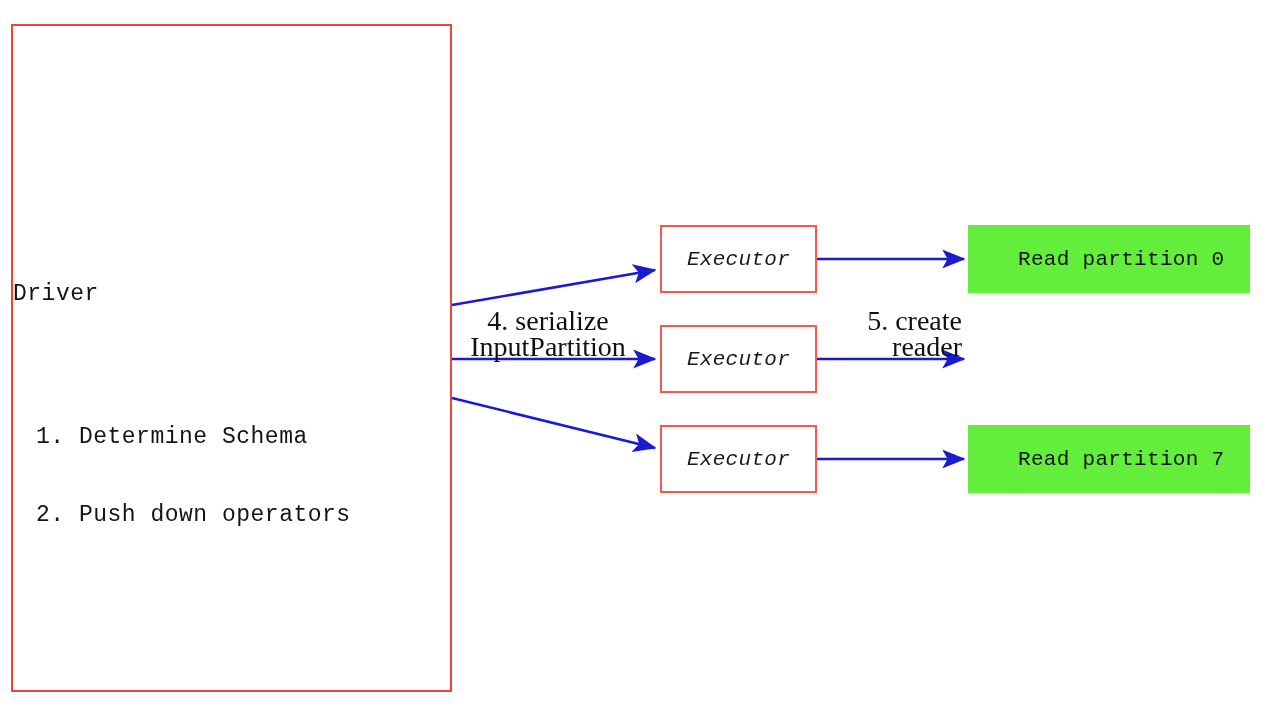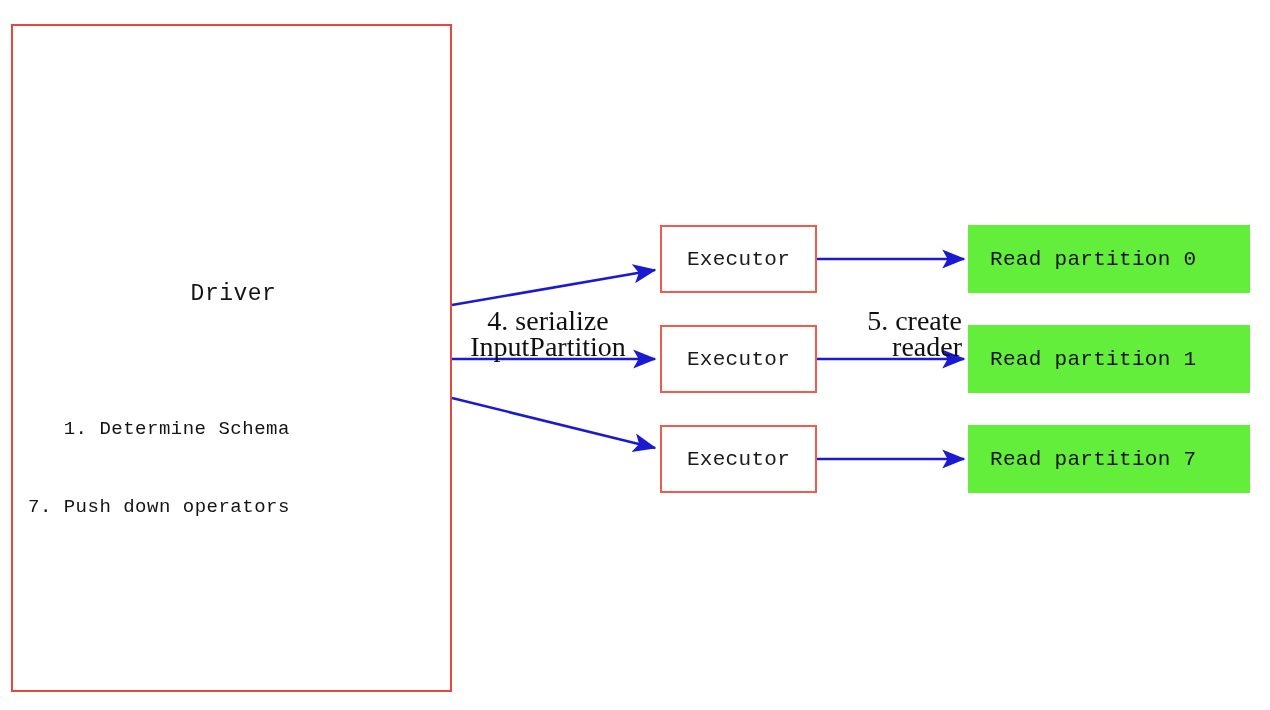--- a/index.html
+++ b/index.html
@@ -33,64 +33,64 @@
     width: 441px;
     height: 668px;
     border: 2px solid #e8483a;
     background: #ffffff;
   }
   .driver-title {
     position: absolute;
     left: 0;
     top: 255px;
     width: 441px;
-    text-align: center;
     font-family: "Liberation Mono", "DejaVu Sans Mono", monospace;
     font-size: 23px;
     color: #141414;
     letter-spacing: 0.5px;
   }
   .driver-list {
     position: absolute;
     left: 15px;
     top: 338px;
-    margin: 0;
+    margin: 8px;
     padding: 0;
     list-style: none;
     font-family: "Liberation Mono", "DejaVu Sans Mono", monospace;
-    font-size: 19px;
+    font-size: 23px;
     line-height: 26px;
     color: #141414;
     letter-spacing: 0.5px;
     white-space: pre;
-    text-align: right;
   }
   .exec-box {
     border: 2px solid #ef5b4c;
     background: #ffffff;
     left: 660px;
     width: 157px;
     height: 68px;
     display: flex;
     align-items: center;
     justify-content: center;
   }
   .exec-label {
     font-family: "Liberation Mono", "DejaVu Sans Mono", monospace;
     font-size: 21px;
     color: #1a1a1a;
     letter-spacing: 0.3px;
+    font-style: italic;
   }
   .green-box {
     left: 968px;
     width: 282px;
     height: 68px;
     background: #63ee3c;
     display: flex;
     align-items: center;
+    padding-left: 28px;
   }
   .green-label {
     font-family: "Liberation Mono", "DejaVu Sans Mono", monospace;
     font-size: 21px;
     color: #111111;
     padding-left: 22px;
     letter-spacing: 0.3px;
   }
   .row1 { top: 225px; }
   .row2 { top: 325px; }
@@ -119,39 +119,36 @@
 </style>
 </head>
 <body>
 
 <div id="canvas">
 
   <div class="box driver-box">
     <div class="driver-title">Driver</div>
     <ul class="driver-list">
       <li>1. Determine Schema</li>
-      <li>7. Push down operators</li>
+      <li>2. Push down operators</li>
     </ul>
   </div>
 
   <div class="box exec-box row1">
     <span class="exec-label">Executor</span>
   </div>
   <div class="box exec-box row2">
     <span class="exec-label">Executor</span>
   </div>
   <div class="box exec-box row3">
     <span class="exec-label">Executor</span>
   </div>
 
   <div class="box green-box row1">
     <span class="green-label">Read partition 0</span>
-  </div>
-  <div class="box green-box row2">
-    <span class="green-label">Read partition 1</span>
   </div>
   <div class="box green-box row3">
     <span class="green-label">Read partition 7</span>
   </div>
 
   <svg class="arrows" viewBox="0 0 1270 710">
     <defs>
       <marker id="ah" markerWidth="9" markerHeight="8" refX="8.4" refY="4" orient="auto" markerUnits="strokeWidth">
         <path d="M0,0.3 L9,4 L0,7.7 L2.1,4 Z" fill="#1a1ad0"></path>
       </marker>

